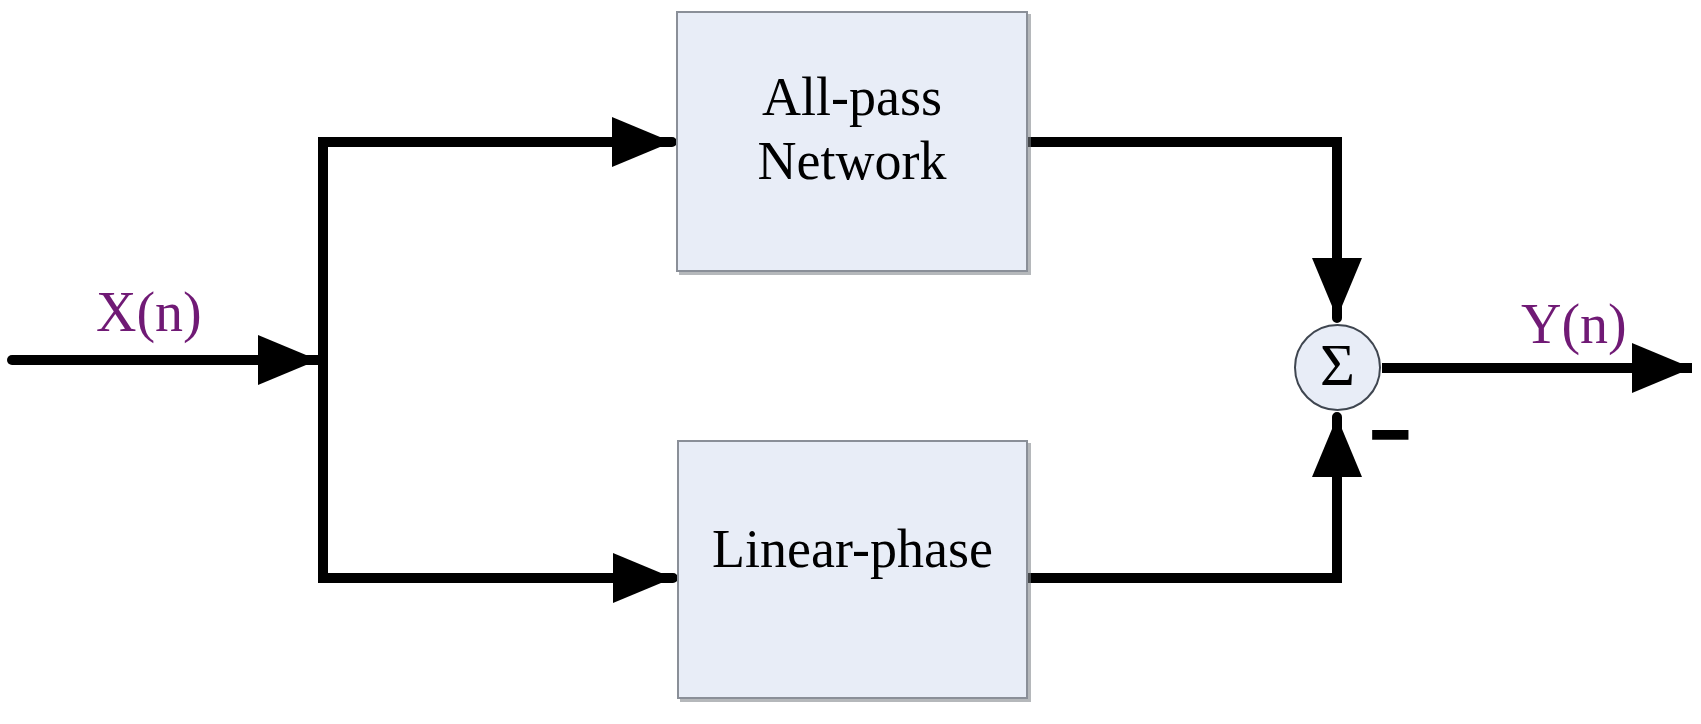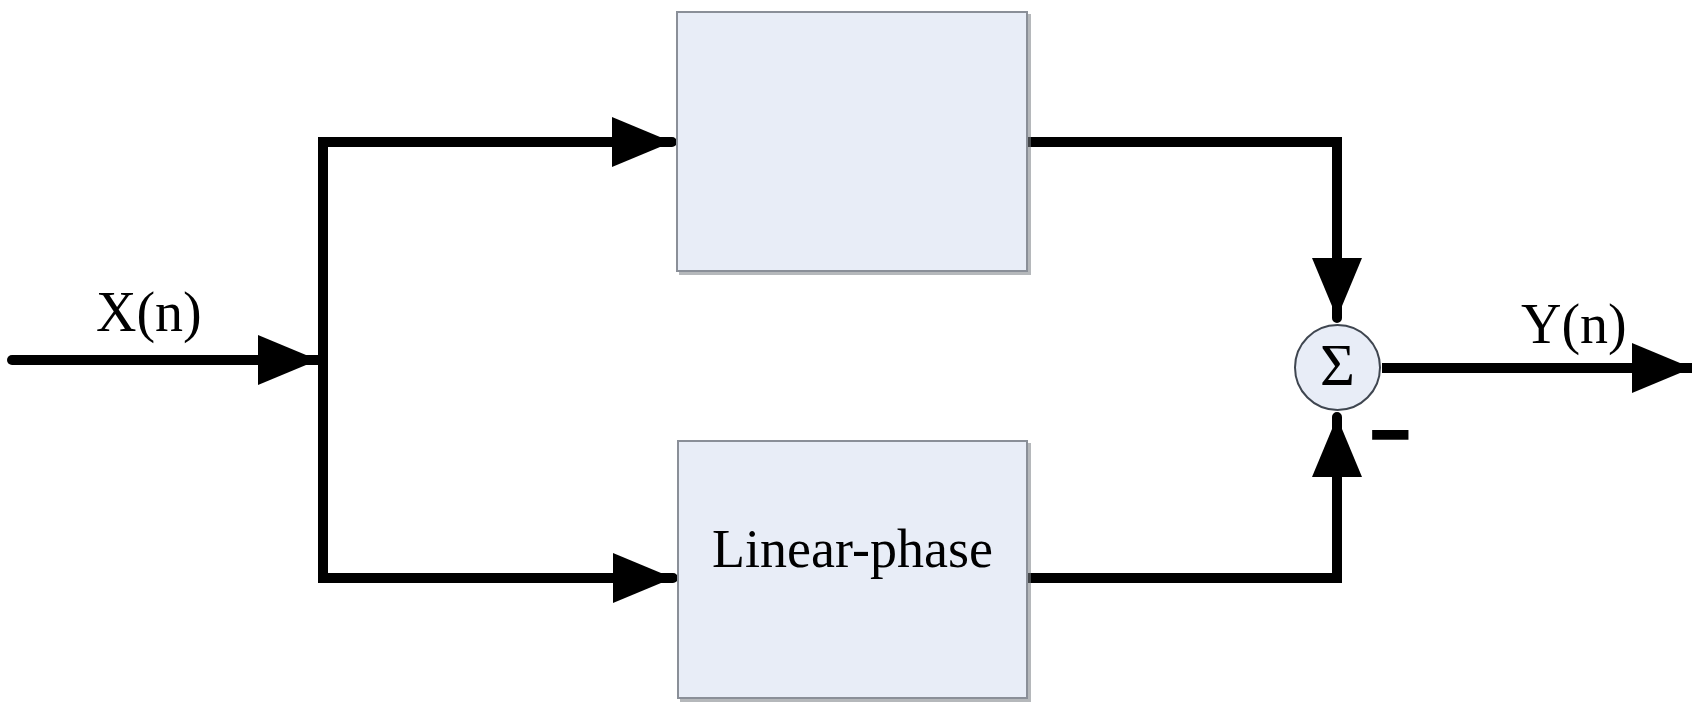--- a/index.html
+++ b/index.html
@@ -64,21 +64,21 @@
     box-sizing: border-box;
     display: flex;
     align-items: center;
     justify-content: center;
     font-size: 60px;
     color: #000000;
     padding-bottom: 4px;
   }
   .signal-label {
     position: absolute;
-    color: #000000;
+    color: #701a75;
     font-size: 56px;
     white-space: nowrap;
   }
   .label-input {
     left: 96px;
     top: 280px;
   }
   .label-output {
     left: 1521px;
     top: 292px;
@@ -117,20 +117,22 @@
     <path d="M 1028 142 L 1337 142 L 1337 318" fill="none" stroke="#000000" stroke-width="10" stroke-linecap="round" stroke-linejoin="miter" marker-end="url(#arrow)"></path>
 
     <path d="M 1028 578 L 1337 578 L 1337 417" fill="none" stroke="#000000" stroke-width="10" stroke-linecap="round" stroke-linejoin="miter" marker-end="url(#arrow)"></path>
 
     <path d="M 1382 368 L 1692 368" fill="none" stroke="#000000" stroke-width="10" stroke-linecap="butt" marker-end="url(#arrow)"></path>
   </svg>
 
   <div class="signal-label label-input">X(n)</div>
 
   <div class="block block-allpass">
+    <div>All-pass</div>
+    <div>Network</div>
   </div>
 
   <div class="block block-bandpass">
     <div>Linear-phase</div>
   </div>
 
   <div class="summer">
     <span>Σ</span>
   </div>
 

